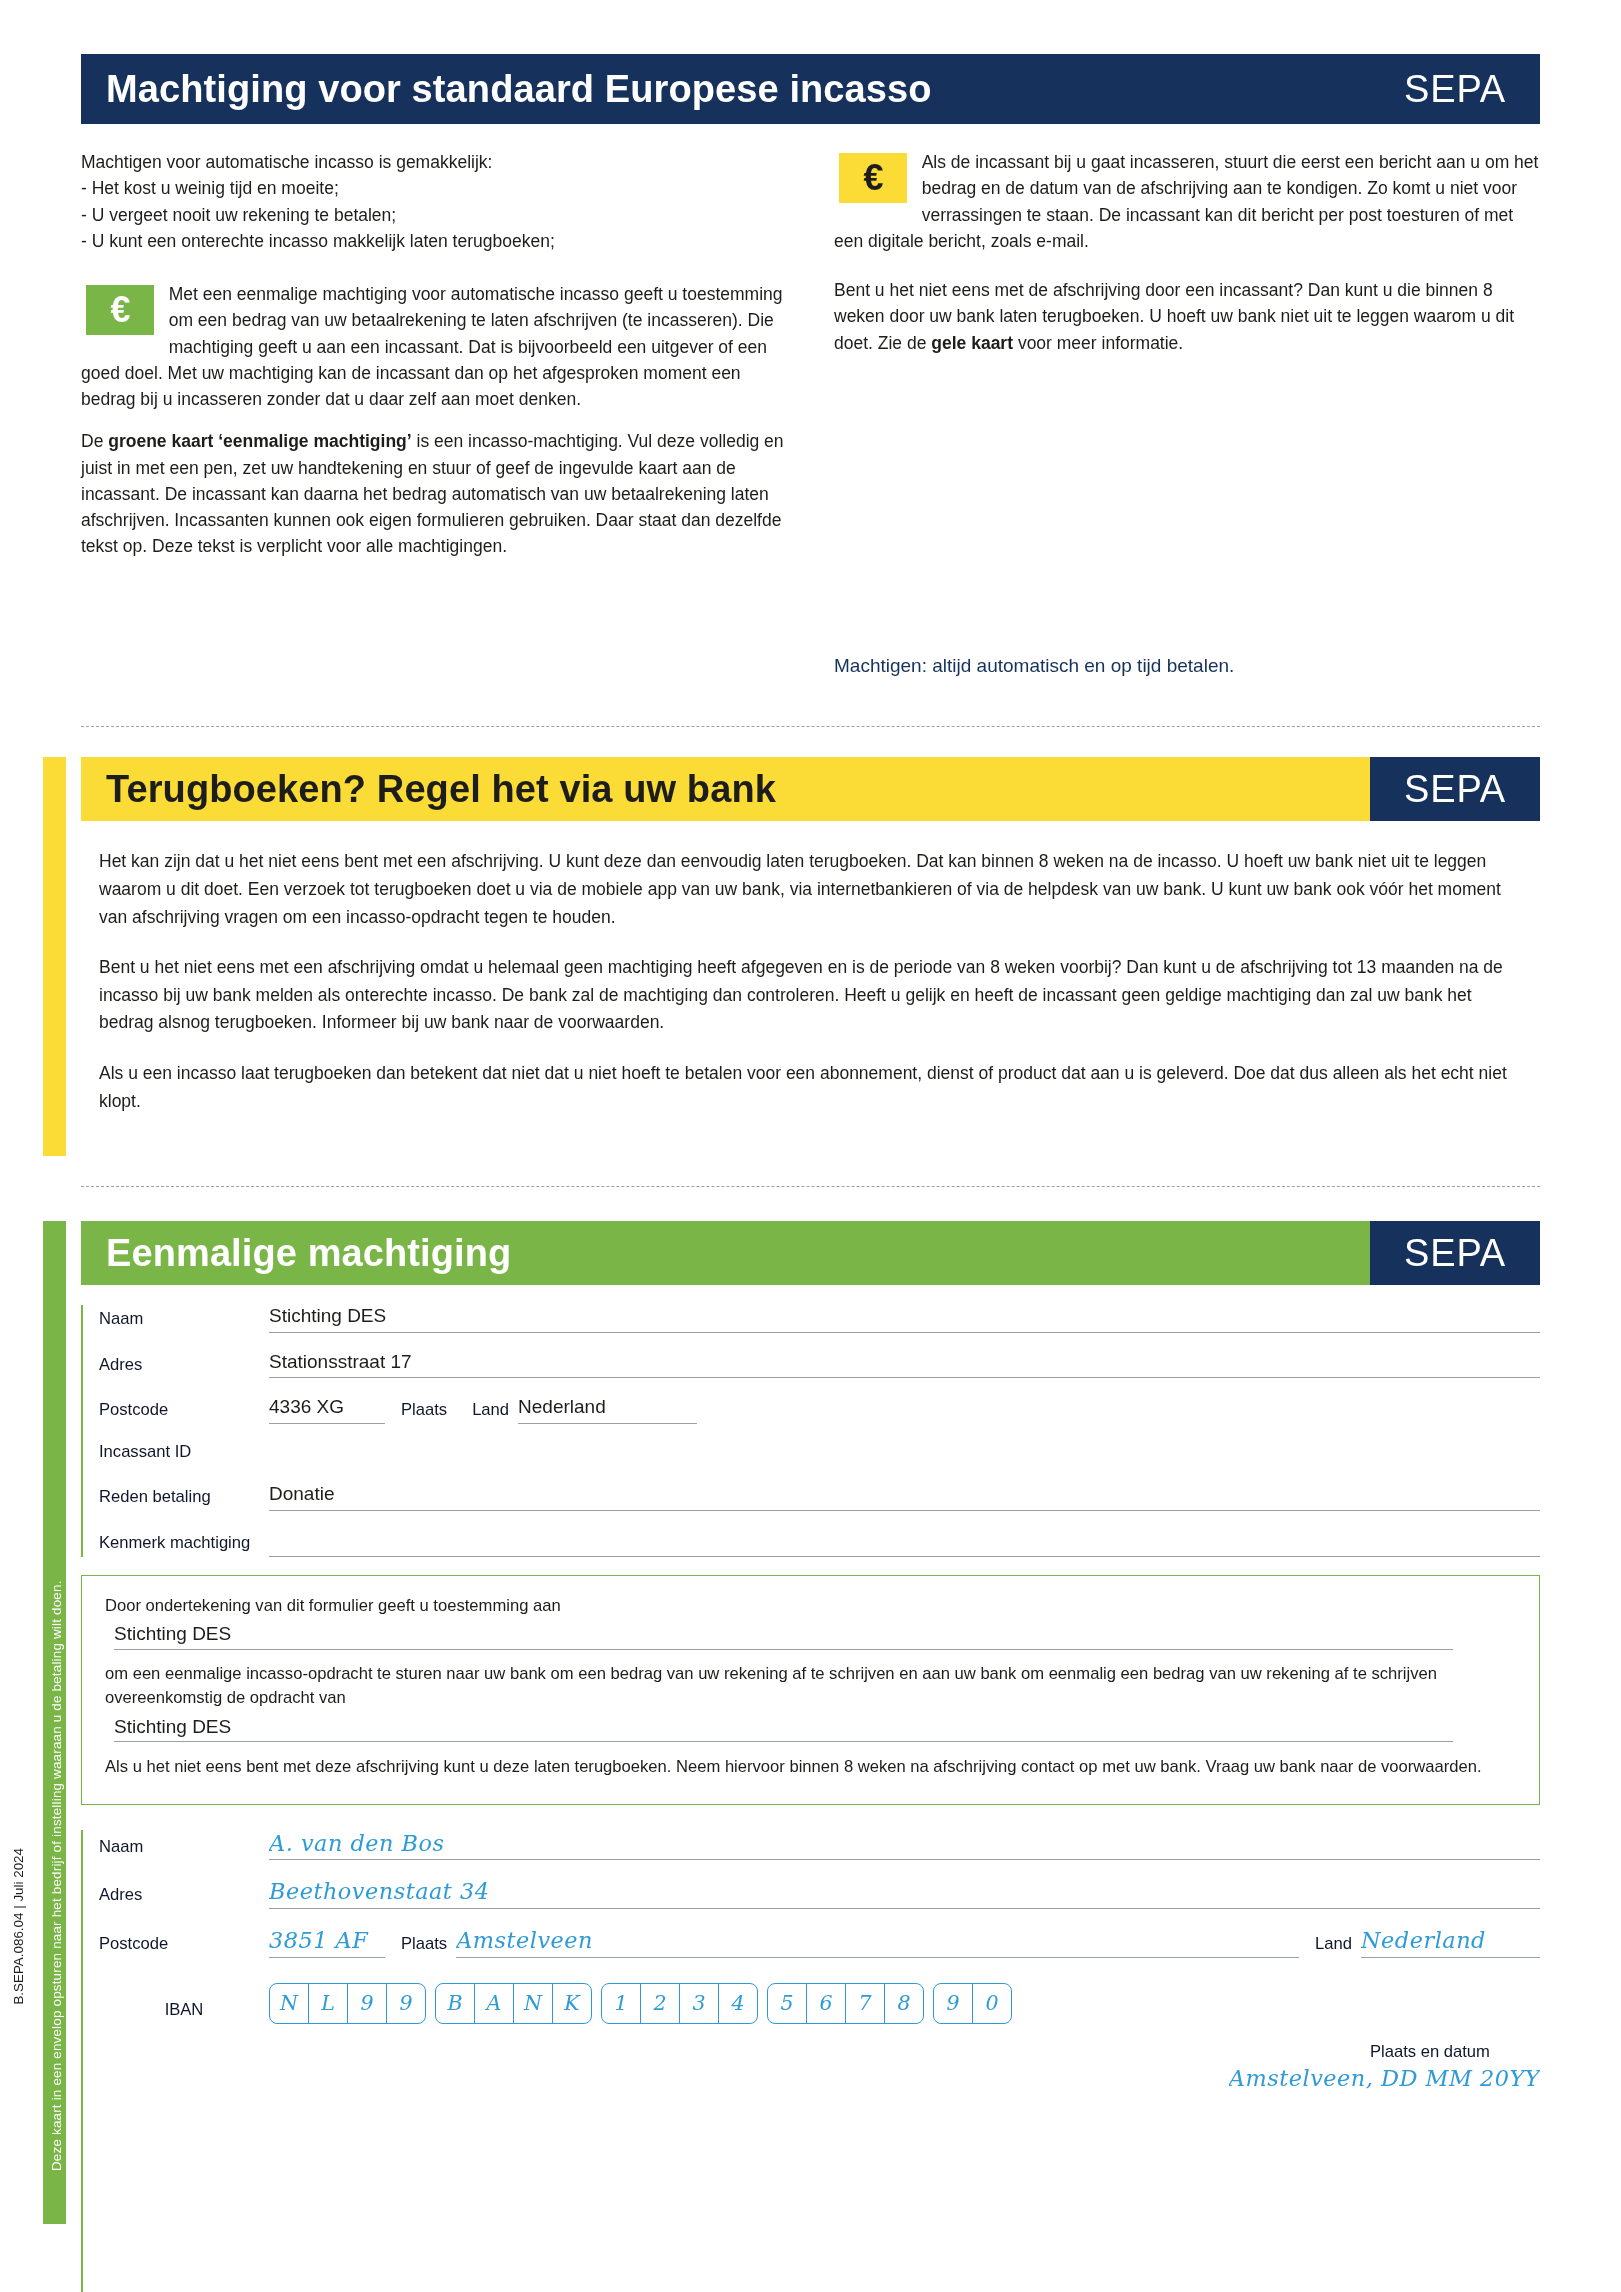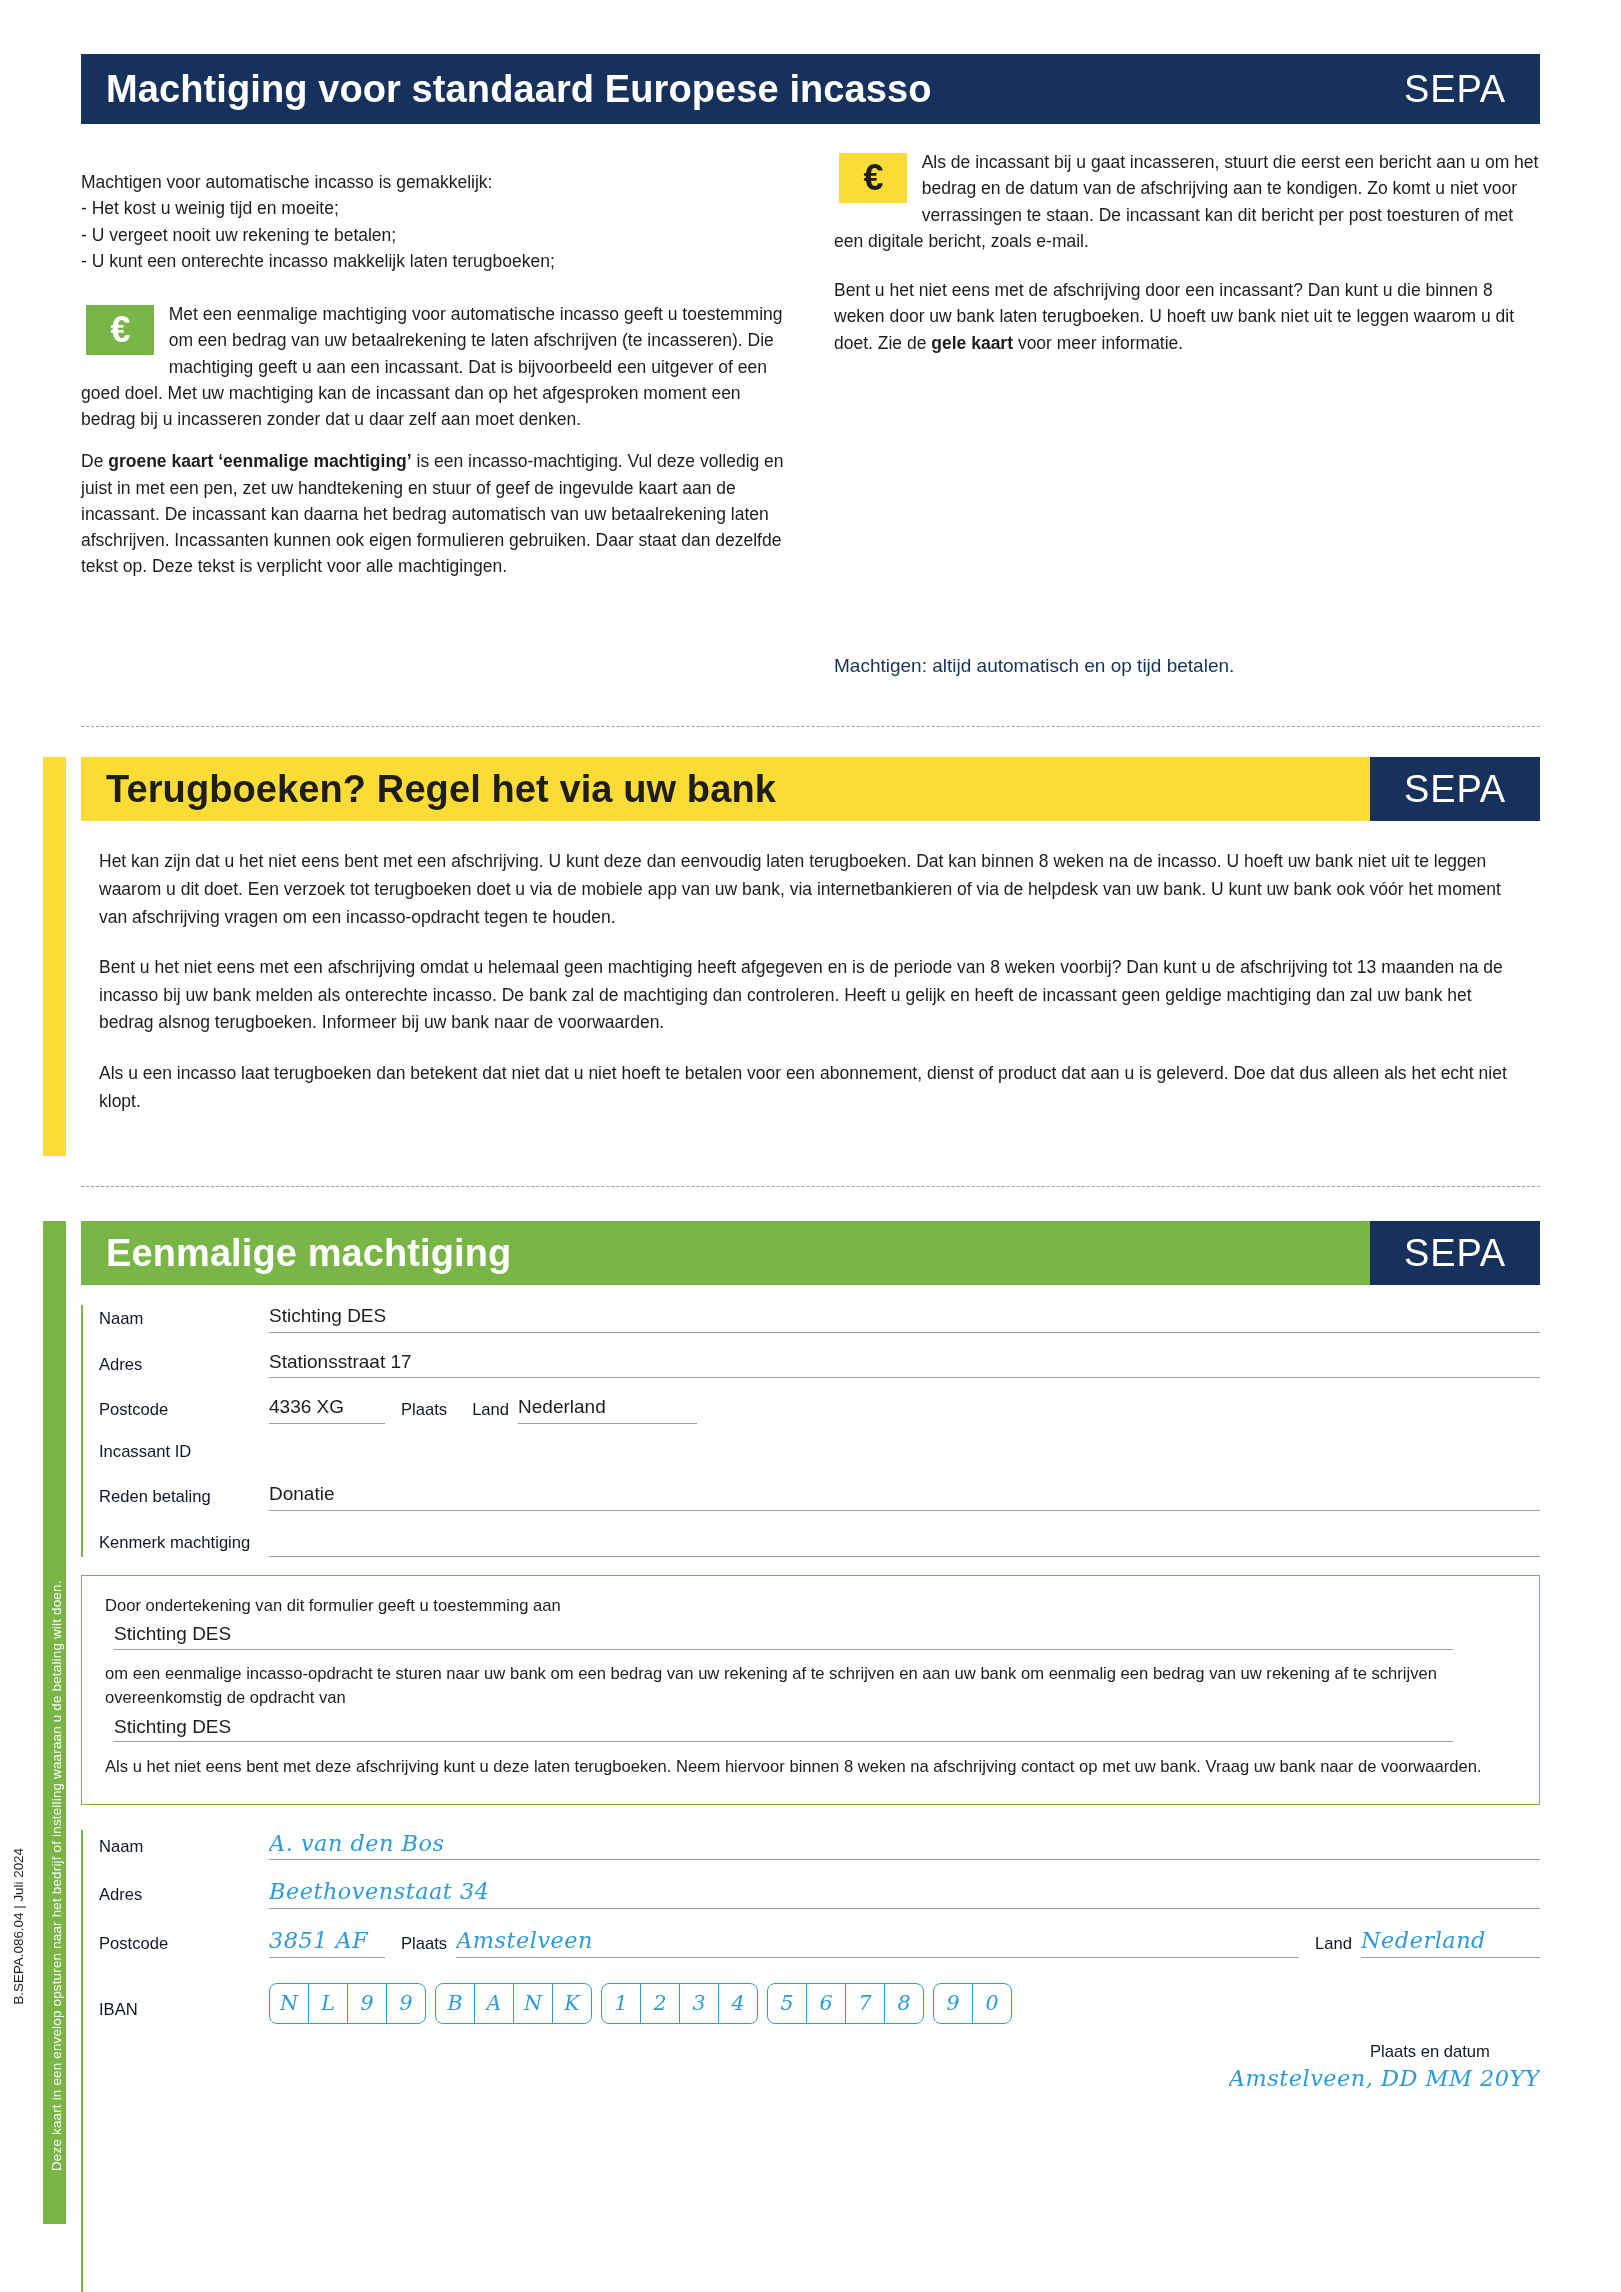--- a/index.html
+++ b/index.html
@@ -52,21 +52,21 @@
 
   
   .sec1{padding:0 0 0 0;}
   .sec1-cols{
     display:flex;
     gap:47px;
     margin-top:25px;
   }
   .col{width:50%;}
   p{margin:0 0 16px 0;font-size:17.5px;line-height:1.5;}
-  .tight{margin-bottom:0;margin-top:20px;}
+  .tight{margin-bottom:0;}
   .list-line{margin:0;font-size:17.5px;line-height:1.5;}
   .euro-badge{
     float:left;
     width:68px;height:50px;
     margin:3.6px 14.3px 1.8px 5.4px;
     display:flex;align-items:center;justify-content:center;
     font-size:36px;font-weight:bold;
     color:#ffffff;
   }
   .euro-green{background:#7ab547;}
@@ -322,21 +322,21 @@
       </div>
       <div class="frow">
         <div class="flabel">Postcode</div>
         <div class="fval sm hand">3851 AF</div>
         <div class="flabel inline">Plaats</div>
         <div class="fval md hand">Amstelveen</div>
         <div class="flabel inline">Land</div>
         <div class="fval hand" style="flex:0 0 179px;">Nederland</div>
       </div>
 
-      <div class="frow" style="margin-top:25px;">
+      <div class="frow" style="margin-top:25px;text-align:center;">
         <div class="flabel">IBAN</div>
         <div class="iban-boxes">
           <div class="iban-group">
             <div class="iban-cell">N</div>
             <div class="iban-cell">L</div>
             <div class="iban-cell">9</div>
             <div class="iban-cell">9</div>
           </div>
           <div class="iban-group">
             <div class="iban-cell">B</div>

